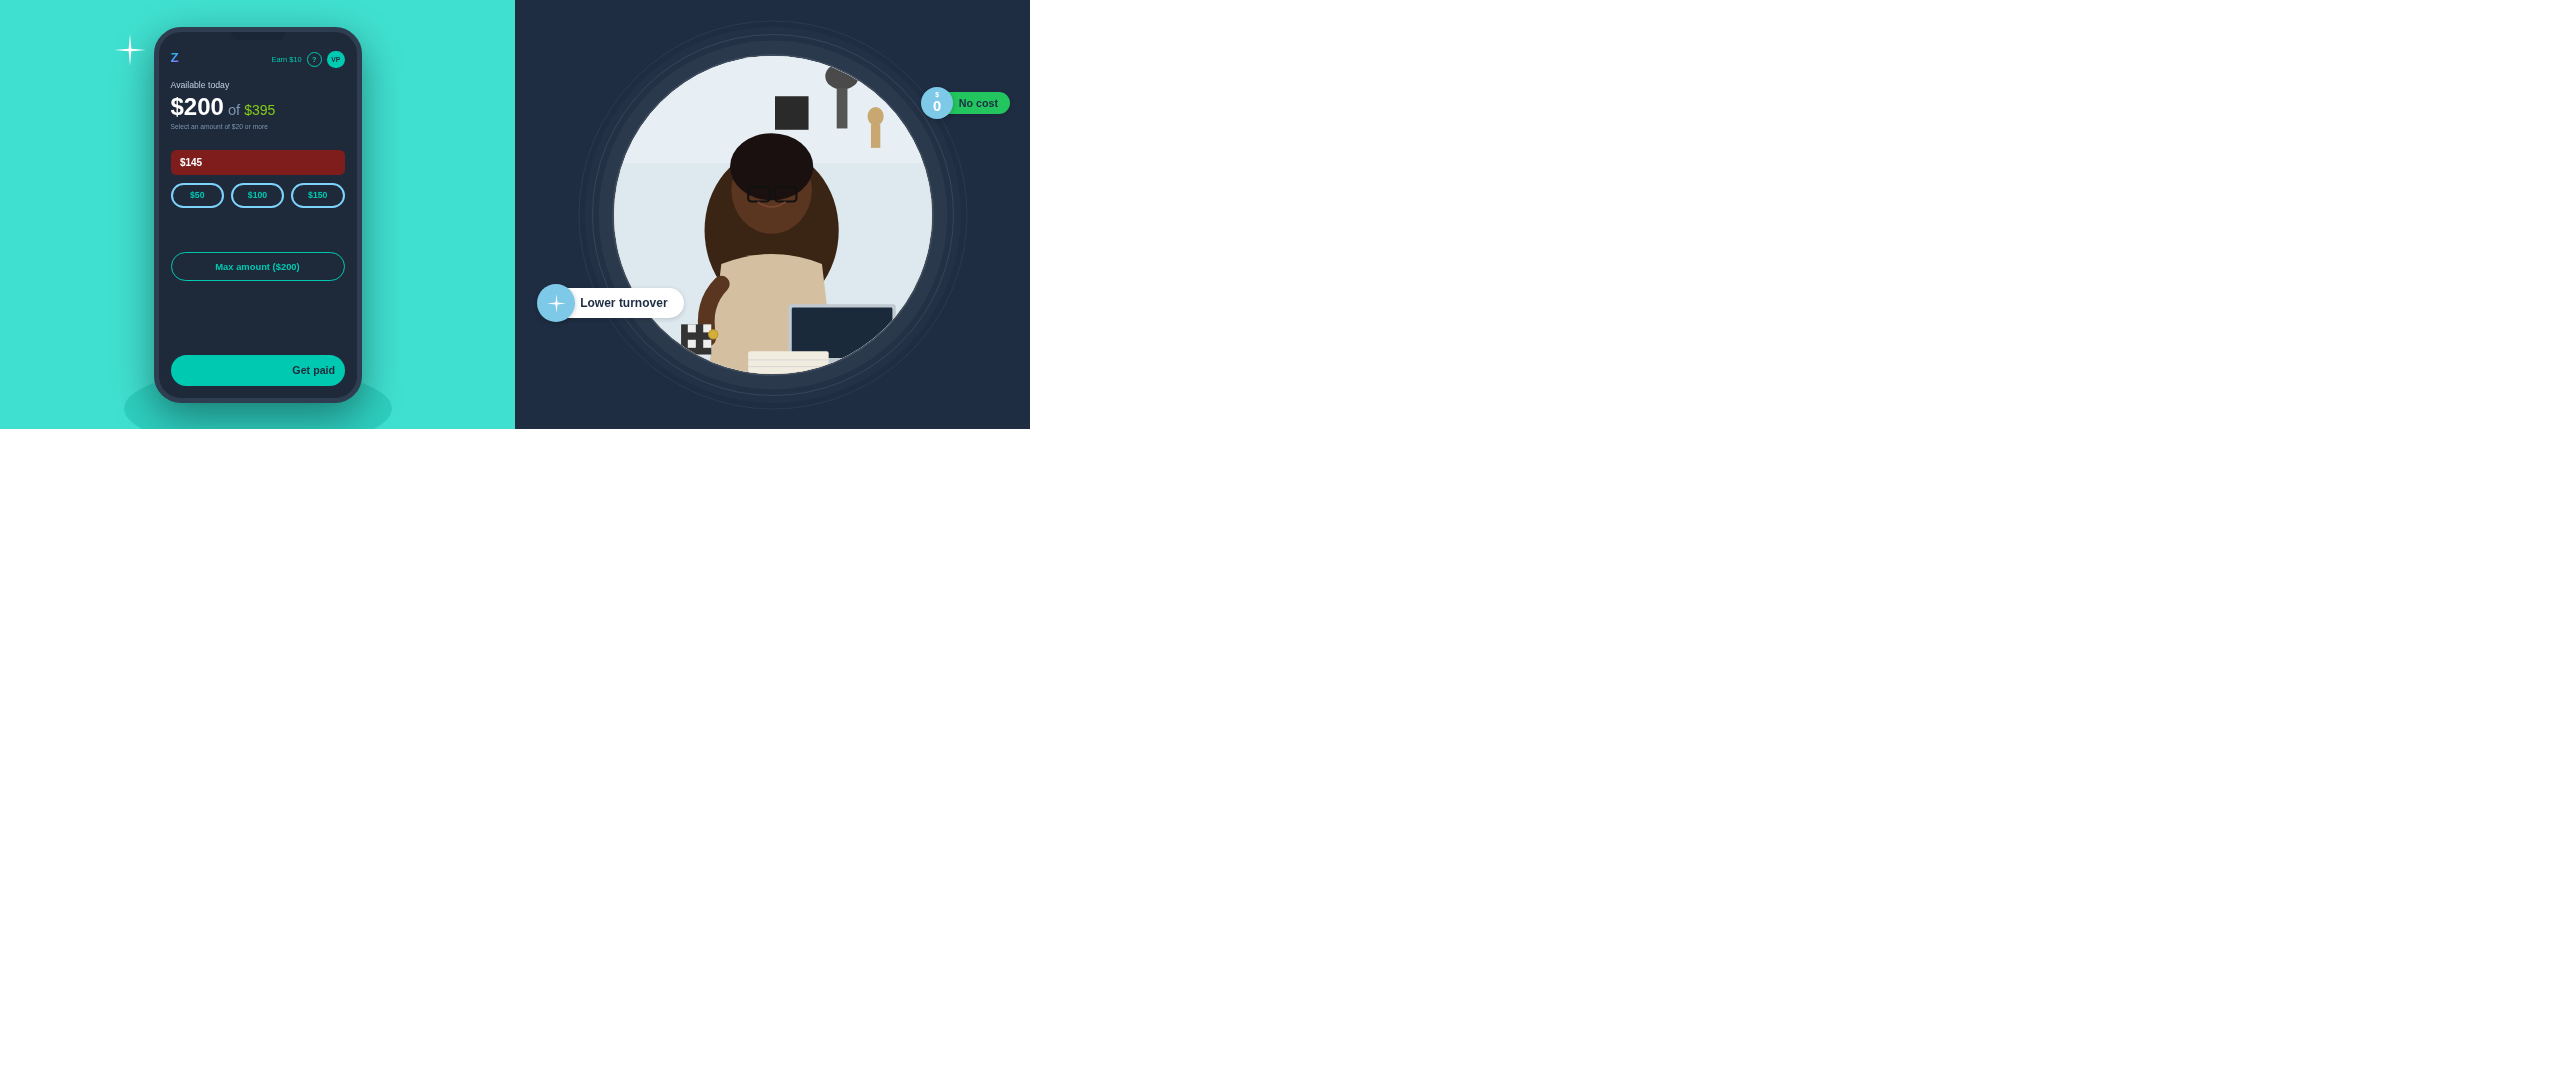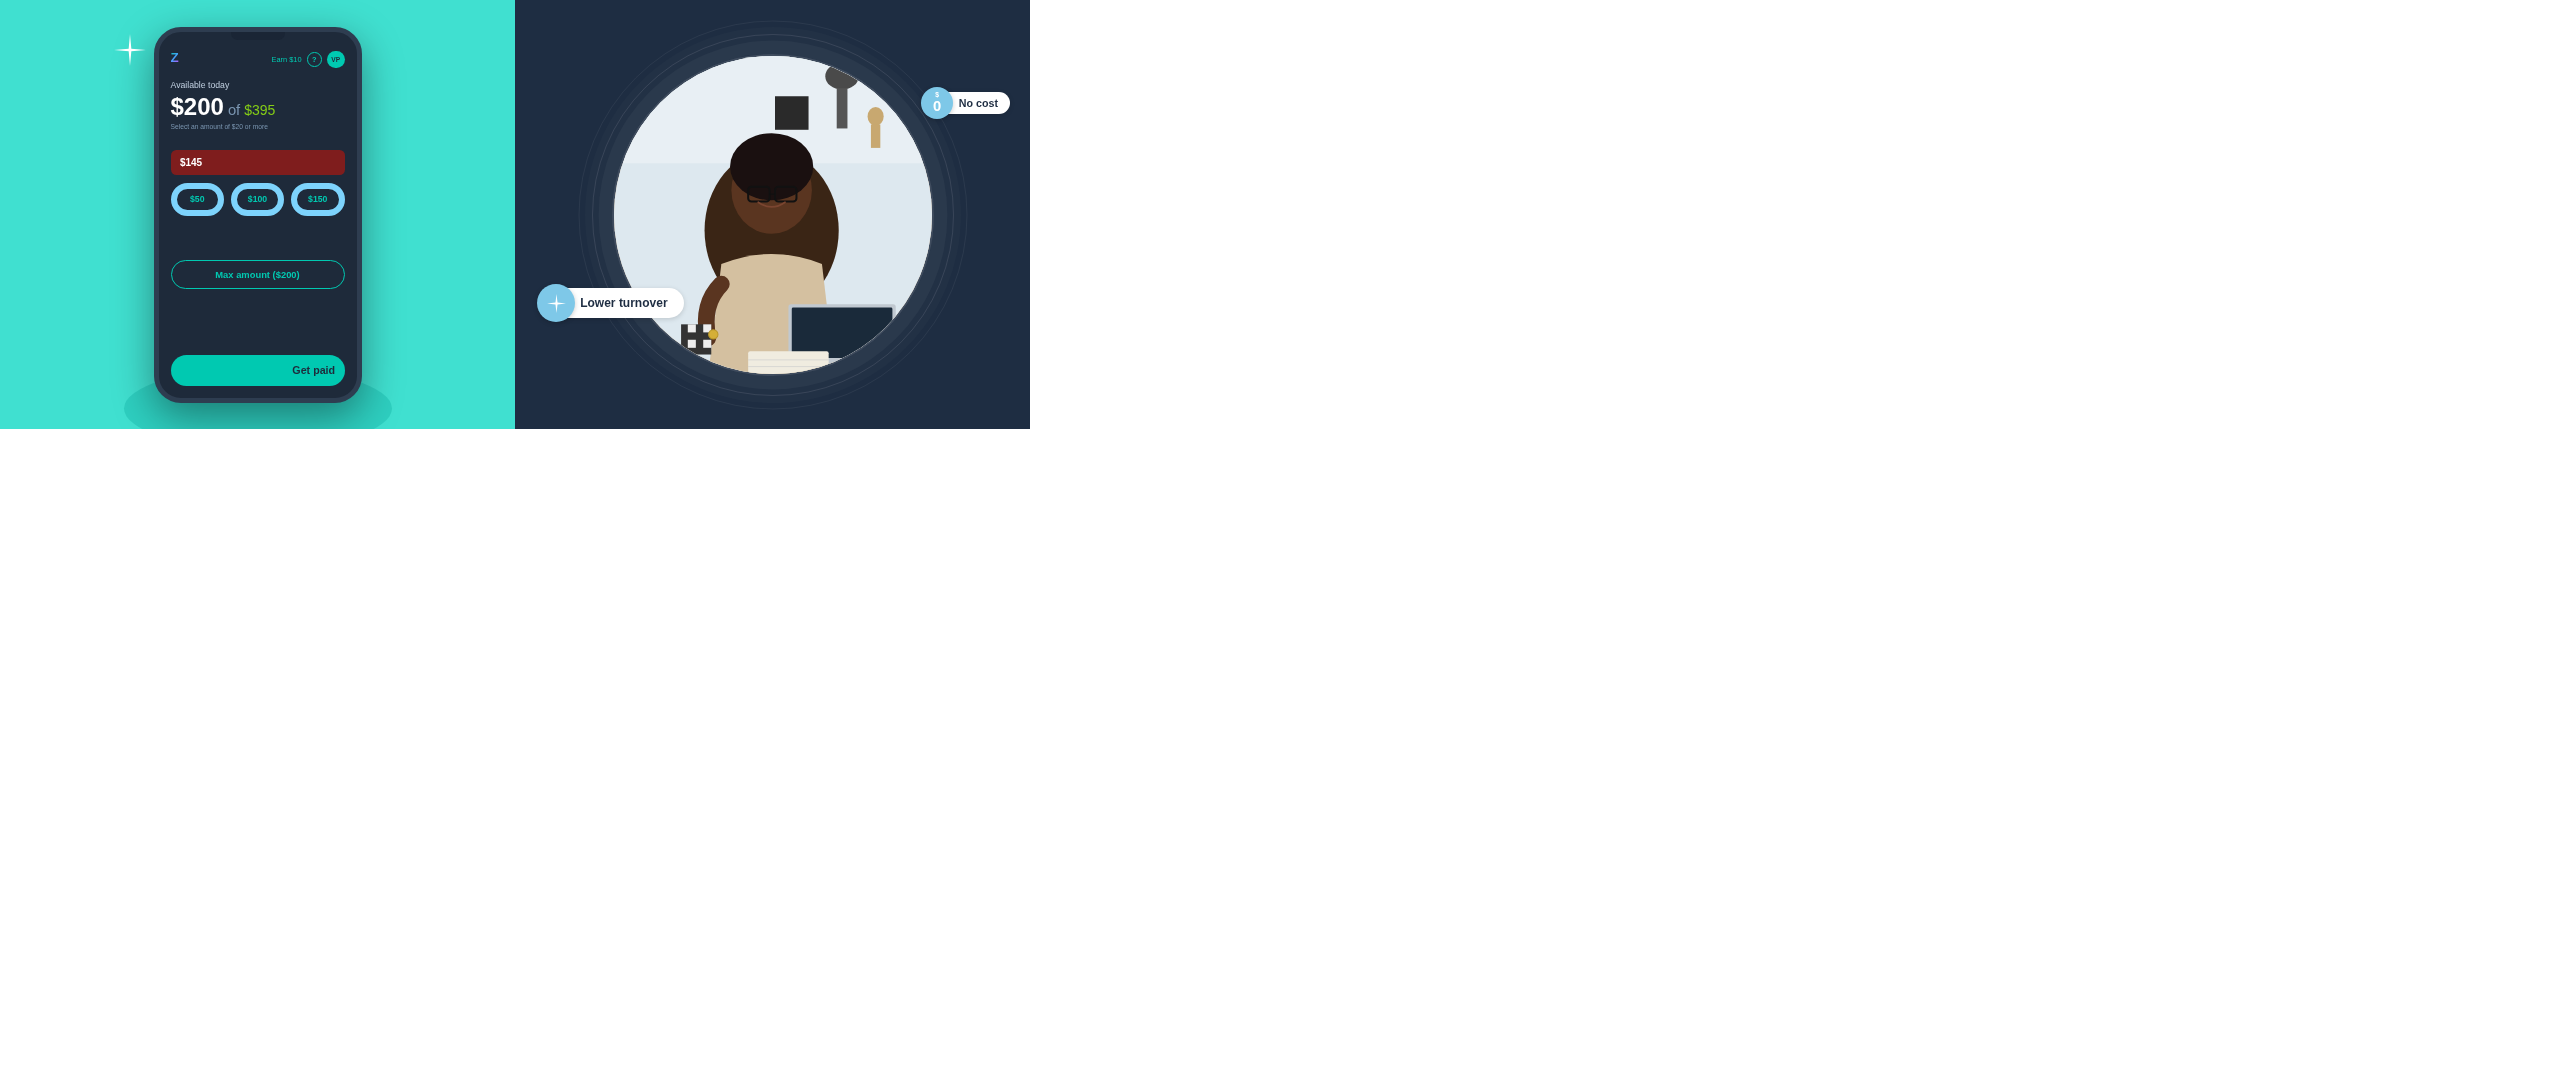--- a/index.html
+++ b/index.html
@@ -213,21 +213,21 @@
 
     .quick-amounts {
       display: flex;
       gap: 6.7px;
       justify-content: space-between;
     }
 
     .quick-btn {
       flex: 1;
       padding: 5.4px 0;
-      border: 6px solid #7dd3fc;
+      border: 2px solid #7dd3fc;
       border-radius: 34px;
       background: transparent;
       color: #00c9b1;
       font-size: 8.7px;
       font-weight: 600;
       text-align: center;
       cursor: pointer;
     }
 
     .max-amount-btn {
@@ -359,21 +359,21 @@
       line-height: 1;
     }
 
     .no-cost-dollar .zero {
       font-size: 14.8px;
       font-weight: 800;
       line-height: 1;
     }
 
     .no-cost-text-pill {
-      background: #ffffff;
+      background: #22c55e;
       border-radius: 0 34px 34px 0;
       padding: 5.4px 12px 5.4px 19px;
       margin-left: -13.4px;
       color: #1e2d42;
       font-size: 10.7px;
       font-weight: 700;
       box-shadow: 0 1.3px 5.4px rgba(0,0,0,0.15);
     }
 
     

